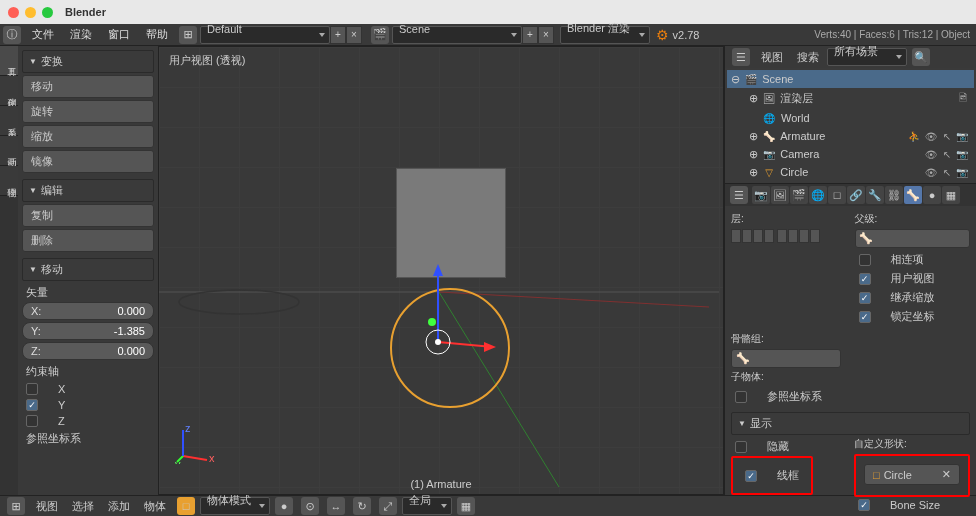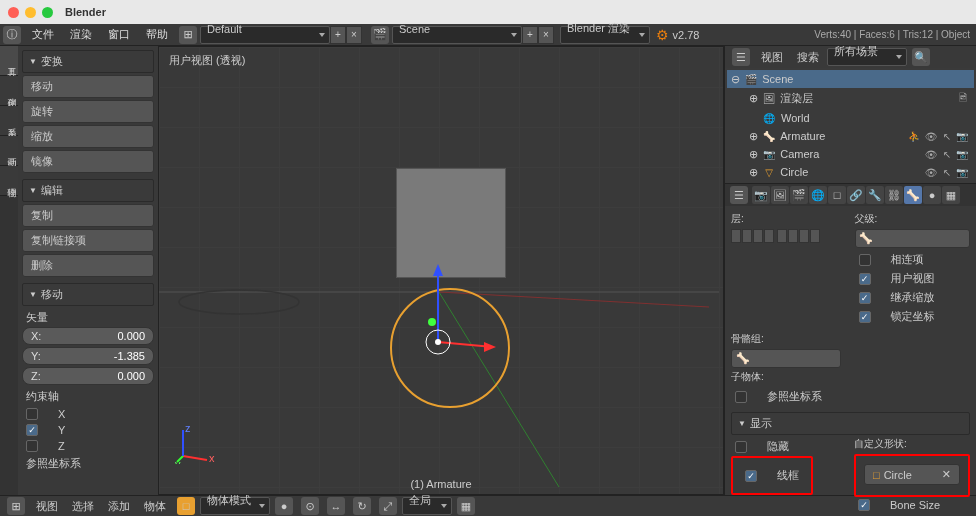--- a/index.html
+++ b/index.html
@@ -106,21 +106,20 @@
 
   <div class="tool-panel">
     <div class="panel-header">变换</div>
     <div class="tool-btn">移动</div>
     <div class="tool-btn">旋转</div>
     <div class="tool-btn">缩放</div>
     <div class="tool-btn">镜像</div>
     <div style="height:4px"></div>
     <div class="panel-header">编辑</div>
     <div class="tool-btn">复制</div>
-    <div class="tool-btn">复制链接项</div>
     <div class="tool-btn">删除</div>
     <div style="height:4px"></div>
     <div class="panel-header">移动</div>
     <div style="padding:2px 4px">矢量</div>
     <div class="num-field">
         <span>X:</span>
         <span>0.000</span>
       </div>
     <div class="num-field">
         <span>Y:</span>

